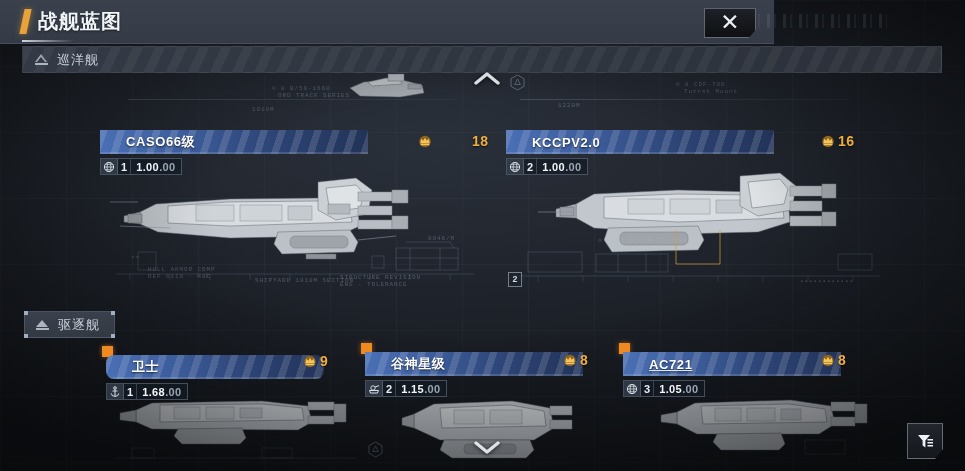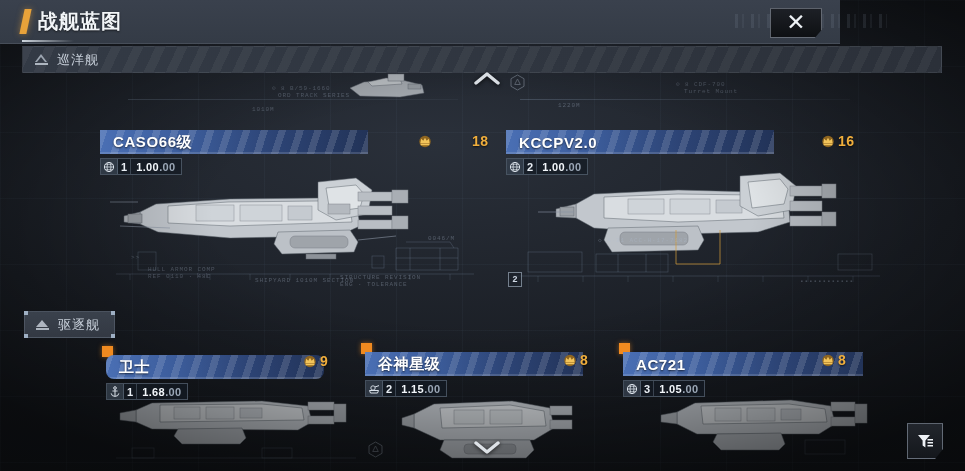--- a/index.html
+++ b/index.html
@@ -20,21 +20,21 @@
       radial-gradient(120% 90% at 45% 30%, #2a303a 0%, #1b1f26 48%, #121519 100%);
   }
   #bg-vignette{
     position:absolute; inset:0;
     background:radial-gradient(70% 60% at 50% 45%, rgba(0,0,0,0) 40%, rgba(0,0,0,.55) 100%);
     pointer-events:none;
   }
 
   
   #header{
-    position:absolute; left:0; top:0; width:840px; height:44px;
+    position:absolute; left:0; top:0; width:774px; height:44px;
     background:linear-gradient(to bottom,#3a414d 0%,#343b46 100%);
     border-bottom:1px solid rgba(255,255,255,.07);
   }
   #header-deco{
     position:absolute; left:735px; top:14px; width:152px; height:14px;
     background:repeating-linear-gradient(to right,
       rgba(160,175,195,.16) 0 3px, transparent 3px 7px,
       rgba(160,175,195,.10) 7px 9px, transparent 9px 16px);
     opacity:.75;
   }
@@ -116,22 +116,22 @@
     background:#f08a20; box-shadow:0 0 5px rgba(240,138,32,.55);
   }
   .card-title-bar{
     height:24px; width:268px; position:relative; overflow:hidden;
     background:
       repeating-linear-gradient(108deg, rgba(255,255,255,.13) 0 7px, rgba(255,255,255,0) 7px 17px),
       linear-gradient(to right,#4a6fb4 0%,#3d5e9d 30%,#2c4374 66%,#223358 100%);
     display:flex; align-items:center;
   }
   .card-title{
-    font-size:15px; font-weight:bold; color:#ffffff; letter-spacing:.6px;
-    padding-left:13px; text-shadow:0 1px 2px rgba(0,0,0,.65); z-index:2;
+    font-size:13px; font-weight:bold; color:#ffffff; letter-spacing:.6px;
+    padding-left:26px; text-shadow:0 1px 2px rgba(0,0,0,.65); z-index:2;
   }
   .card-title-bar::after{
     content:""; position:absolute; left:0; bottom:0; width:100%; height:2px;
     background:rgba(255,255,255,.14);
   }
 
   .stat-row{
     margin-top:4px; display:inline-flex; align-items:stretch; height:17px;
     background:rgba(20,26,36,.72);
     border:1px solid rgba(150,168,190,.38);
@@ -563,21 +563,21 @@
   <svg class="crown" viewBox="0 0 16 15">
       <circle cx="8" cy="7.5" r="6.6" fill="#8e6520"></circle>
       <path d="M2.6 9.6 L3.6 4.4 L6 6.6 L8 3.2 L10 6.6 L12.4 4.4 L13.4 9.6 Z" fill="#f2c45a"></path>
       <rect x="3" y="10" width="10" height="1.8" fill="#f2c45a"></rect>
     </svg>
   <span class="cnt">8</span>
 </div>
 
 <div class="card" style="left:623px;top:352px;">
   <div class="card-marker"></div>
-  <div class="card-title-bar" style="width:240px;">
+  <div class="card-title-bar" style="width:218px;text-decoration:underline;">
     <span class="card-title">AC721</span>
   </div>
   <div class="stat-row">
     <span class="stat-icon">
       <svg width="12" height="12" viewBox="0 0 12 12">
           <circle cx="6" cy="6" r="4.6" fill="none" stroke="#dbe2ea" stroke-width="1"></circle>
           <ellipse cx="6" cy="6" rx="2" ry="4.6" fill="none" stroke="#dbe2ea" stroke-width=".8"></ellipse>
           <line x1="1.4" y1="6" x2="10.6" y2="6" stroke="#dbe2ea" stroke-width=".8"></line>
           <line x1="2.2" y1="3.4" x2="9.8" y2="3.4" stroke="#dbe2ea" stroke-width=".6"></line>
           <line x1="2.2" y1="8.6" x2="9.8" y2="8.6" stroke="#dbe2ea" stroke-width=".6"></line>

